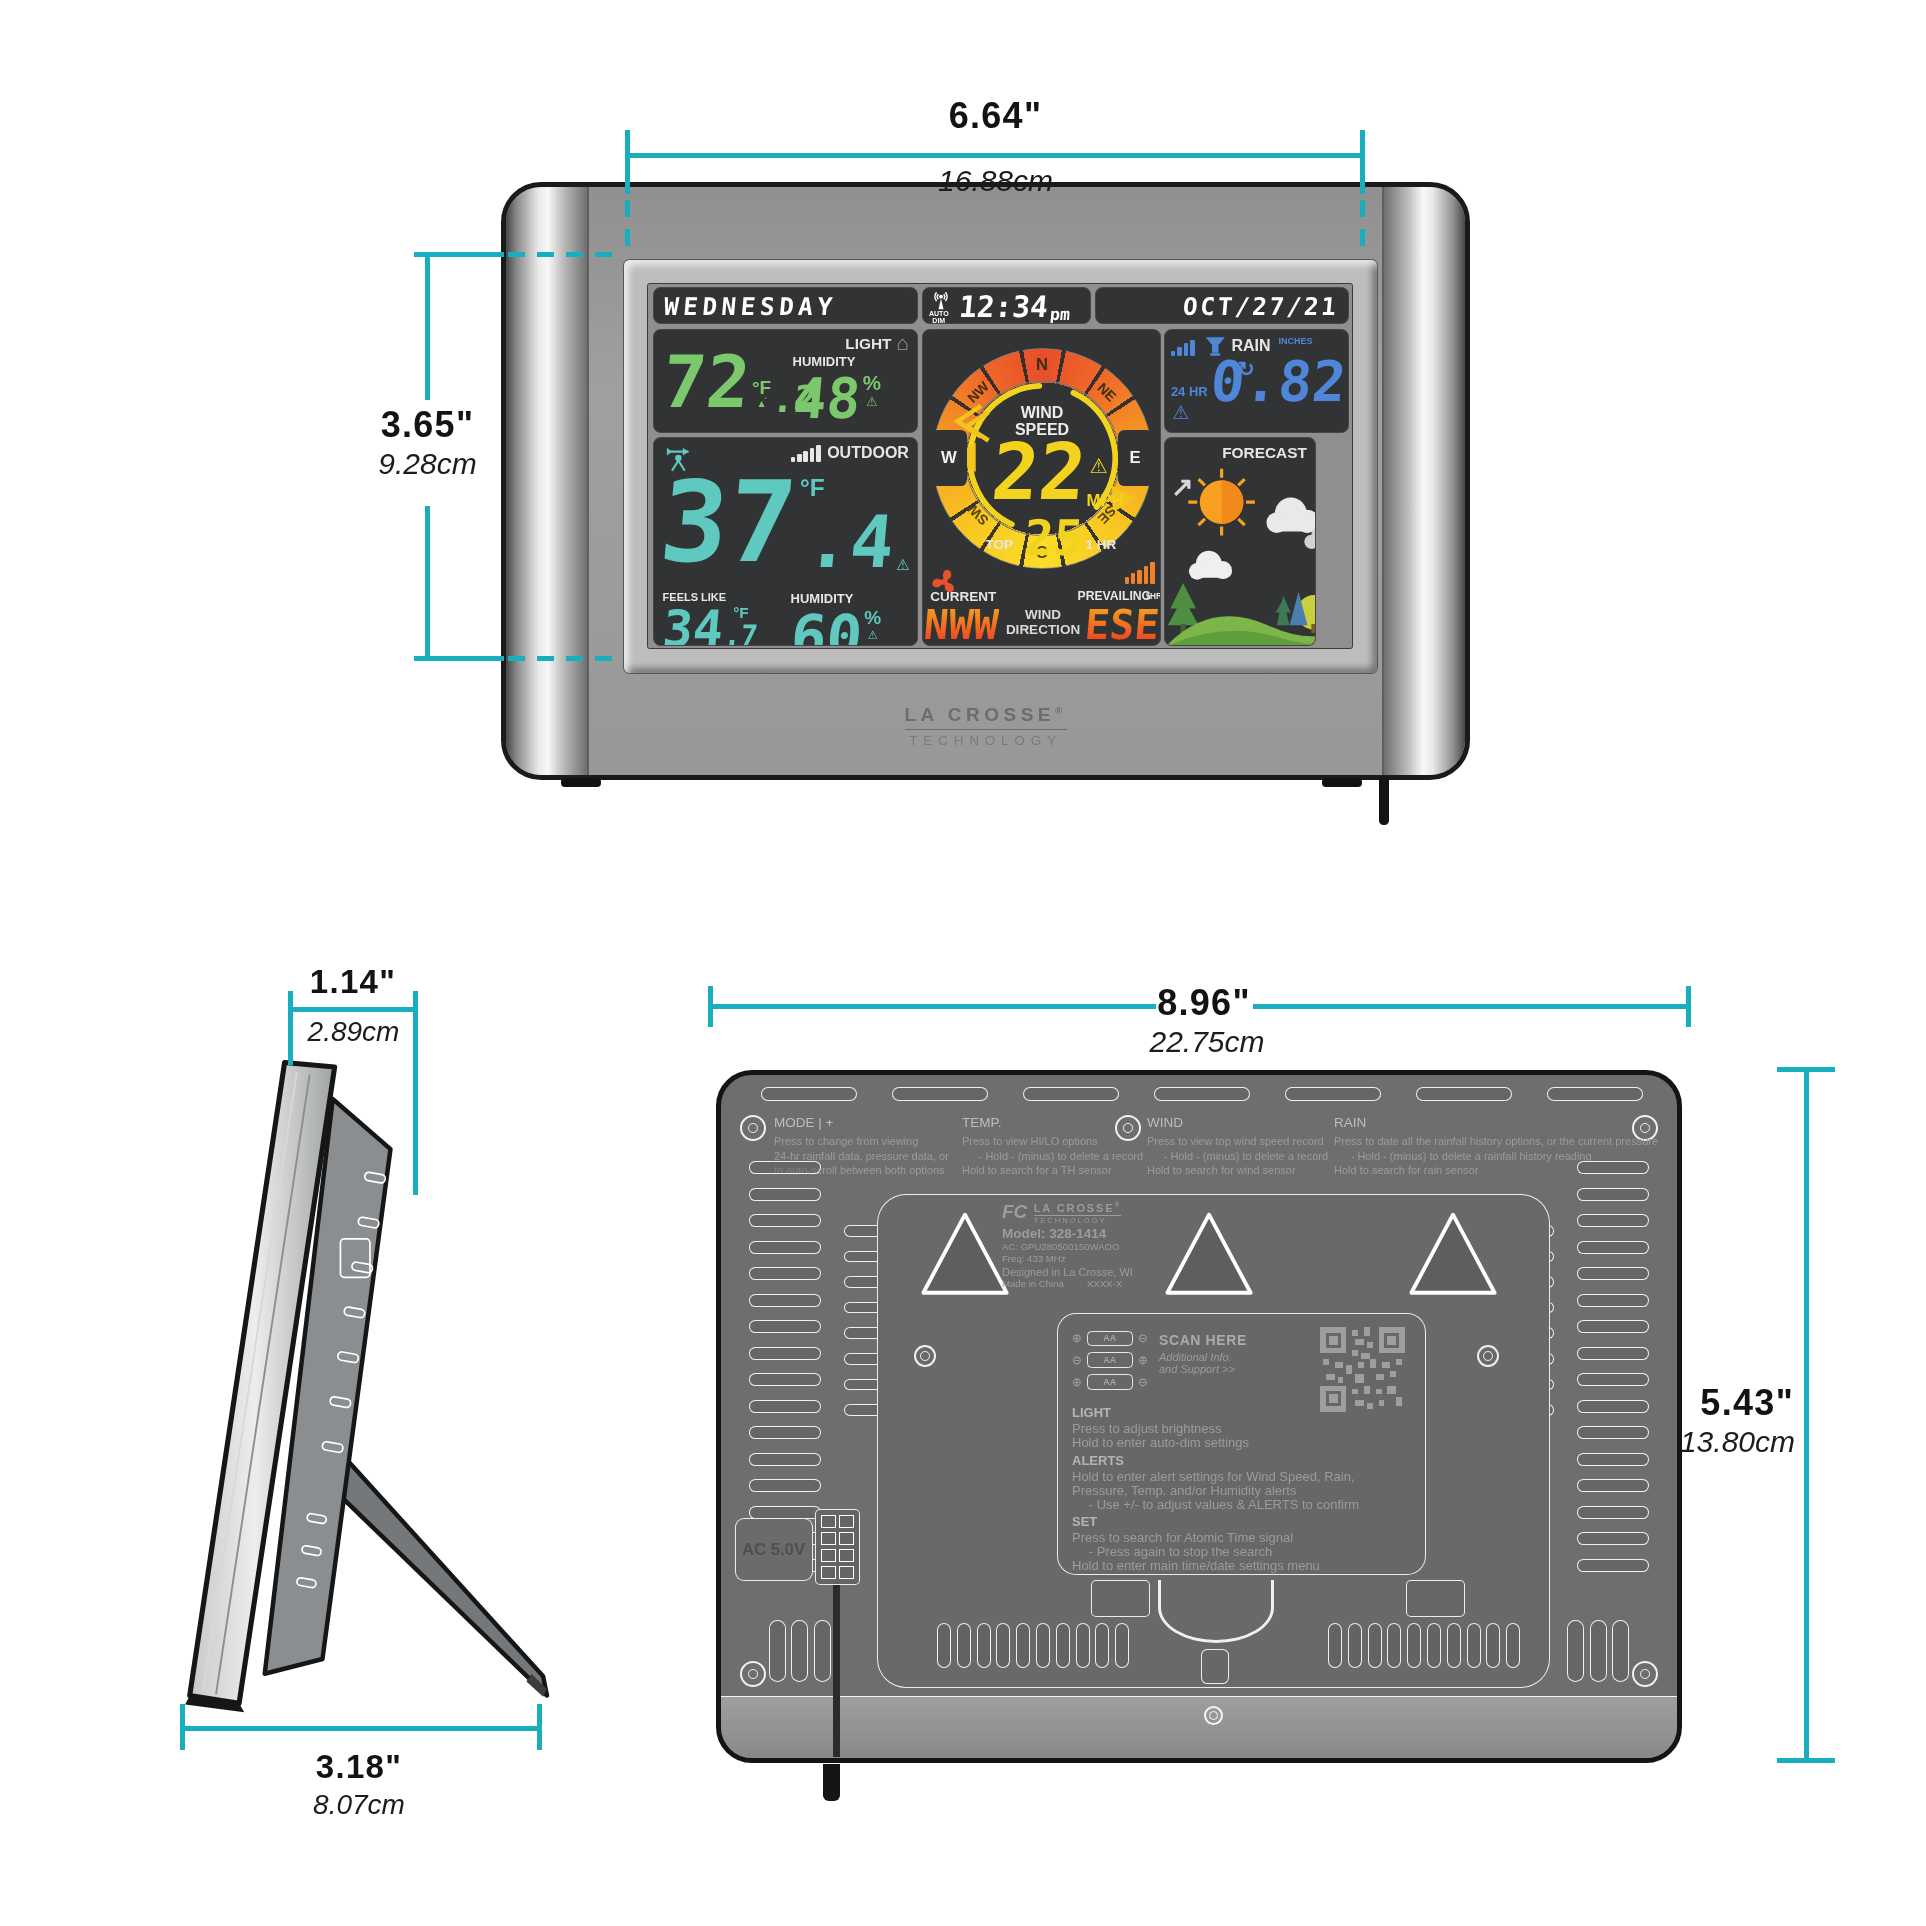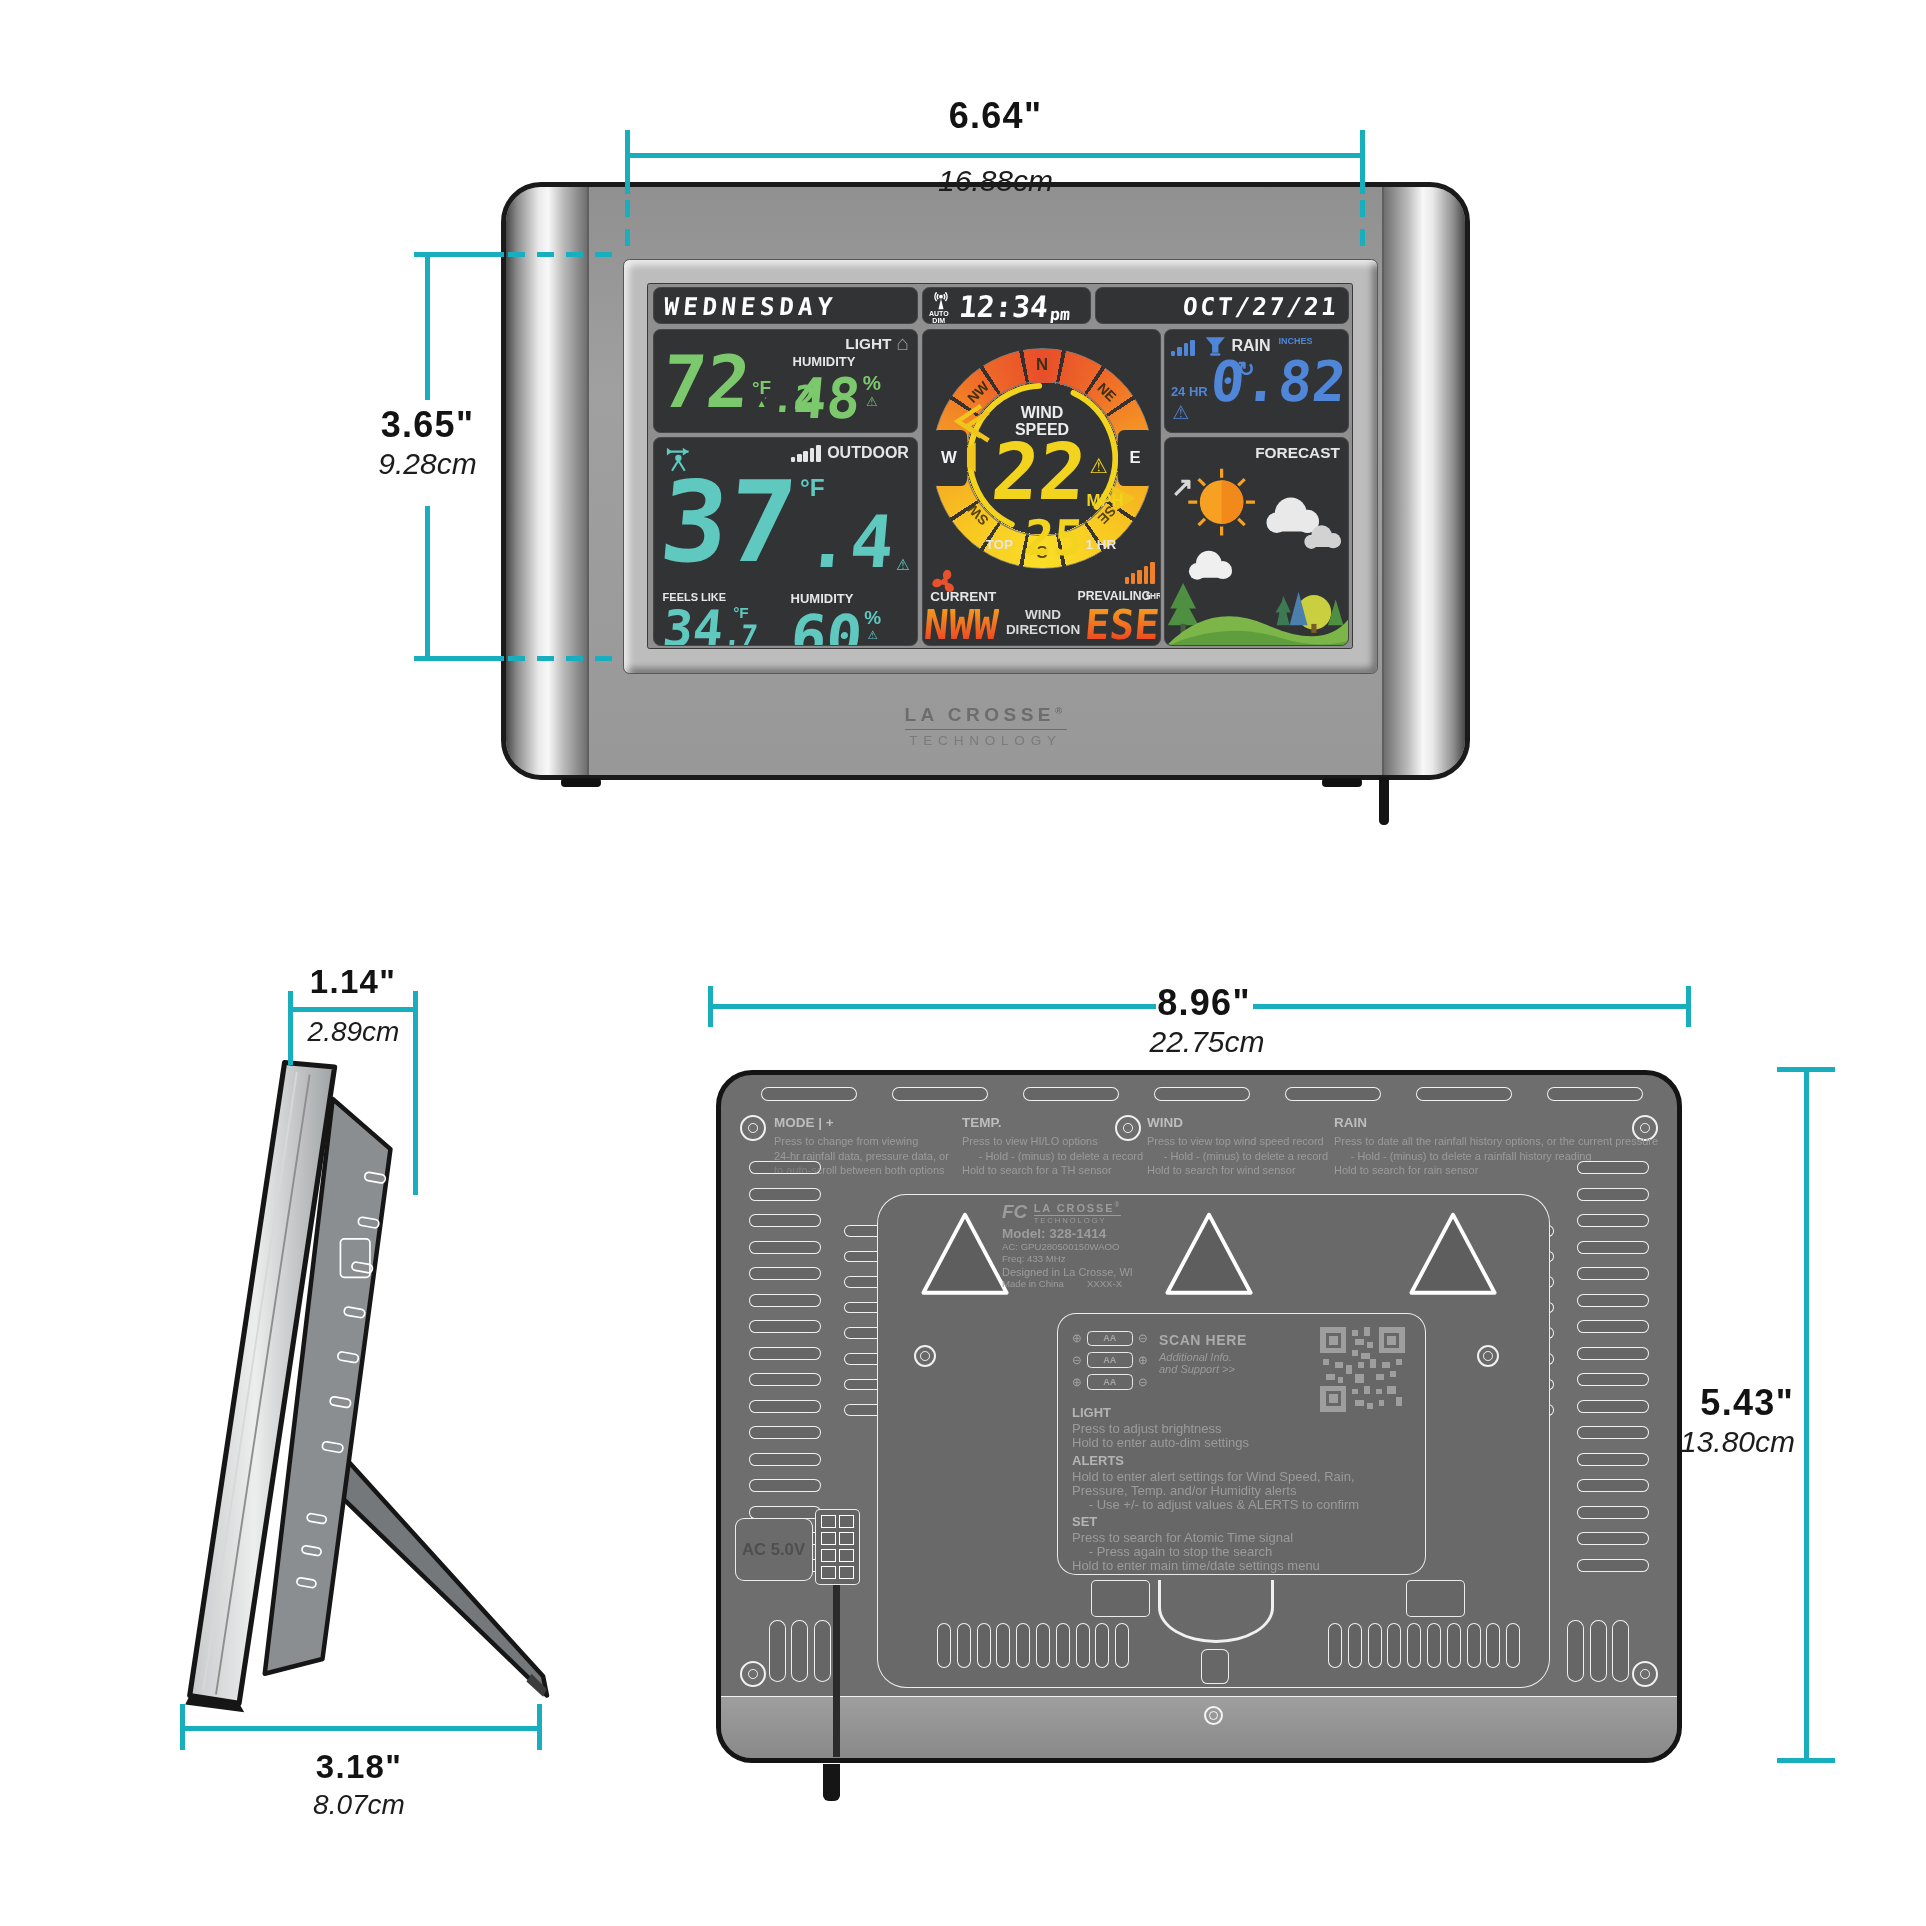--- a/index.html
+++ b/index.html
@@ -36,21 +36,21 @@
 
 #ringwrap{position:absolute;left:9px;top:18px;width:221px;height:221px}
 .ring,.ringlines{position:absolute;inset:0;border-radius:50%;
  -webkit-mask:radial-gradient(circle,transparent 0 76px,#000 76px);mask:radial-gradient(circle,transparent 0 76px,#000 76px)}
 .ring{background:conic-gradient(#e84e2a 0deg,#ef6b28 38deg,#f59b24 80deg,#f8c821 135deg,#fadd28 180deg,#f8c821 225deg,#f59b24 280deg,#ef6b28 322deg,#e84e2a 360deg);border:1.9px solid #7d7d7d}
 .ringlines{background:repeating-conic-gradient(from 10.15deg,rgba(45,45,47,.95) 0 2.2deg,transparent 2.2deg 22.5deg)}
 .cdir{position:absolute;font-weight:bold;color:#3d2f14;font-size:16.7px}
 .cpatch{position:absolute;width:35px;height:56px;background:#323335;border-radius:6.4px;display:flex;align-items:center;justify-content:center;color:#f2f2f2;font-weight:bold;font-size:16.7px}
 
 #back-device{position:absolute;left:716px;top:1070px;width:966px;height:693px;border:5.8px solid #141414;border-radius:36px;background:#6e6e6e;overflow:hidden}
-.back-txt h4{font-size:13.5px;color:#bdbdbd;font-weight:bold;margin-bottom:3.9px}
+.back-txt h4{font-size:13.5px;color:#bdbdbd;font-weight:normal;margin-bottom:3.9px}
 .back-txt div{font-size:11px;color:#9b9b9b;line-height:14.8px}
 .wline{border:1.9px solid rgba(255,255,255,.88)}
 .vent-col i,.vent-row i,.loops i{display:block;border:1.9px solid rgba(255,255,255,.9);background:rgba(90,90,90,.4)}
 .vent-col i{height:13px;border-radius:6.4px;margin-bottom:13.5px}
 .vent-col.small i{height:11.6px;border-radius:5.8px;margin-bottom:14px}
 .vent-row{display:flex;gap:35px}
 .vent-row i{width:96px;height:14px;border-radius:7px}
 .loops{display:flex;gap:5.8px}
 .loops i{width:14px;height:45px;border-radius:7px}
 .loops.tall i{width:16.7px;height:62px;border-radius:8.3px}
@@ -243,21 +243,21 @@
           <span class="lbl" style="position:absolute;left:7.7px;top:259px;font-size:13.5px">CURRENT</span>
           <span class="seg gradred" style="position:absolute;left:1.3px;top:275px;font-size:41px">NWW</span>
           <div style="position:absolute;left:76px;top:277px;width:89px;text-align:center;color:#d9d9d9;font-weight:bold;font-size:13.5px;line-height:15.4px">
             <span>WIND</span><br><span>DIRECTION</span>
           </div>
           <span class="lbl" style="position:absolute;left:155px;top:259px;font-size:12.2px">PREVAILING</span>
           <span class="lbl" style="position:absolute;left:223px;top:261px;font-size:8.3px">1HR</span>
           <span class="seg gradred" style="position:absolute;left:162px;top:275px;font-size:41px">ESE</span>
         </div>
 
-        <div class="panel" style="left:516px;top:153px;width:185px;height:209px">
+        <div class="panel" style="left:516px;top:153px;width:152px;height:209px">
           <span class="lbl" style="position:absolute;right:7.7px;top:6.4px;font-size:15.4px;z-index:2">FORECAST</span>
           <span style="position:absolute;left:6.4px;top:33px;font-size:27px;font-weight:bold;color:#d6d6d6;z-index:2">↗</span>
           <svg style="position:absolute;inset:0" width="185" height="209" viewBox="0 0 288 326">
             <g stroke="#f7a021" stroke-width="5">
               <line x1="88" y1="48" x2="88" y2="62"></line>
                 <line x1="88" y1="138" x2="88" y2="152"></line>
               <line x1="36" y1="100" x2="50" y2="100"></line>
                 <line x1="126" y1="100" x2="140" y2="100"></line>
               <line x1="52" y1="64" x2="62" y2="74"></line>
                 <line x1="114" y1="126" x2="124" y2="136"></line>

